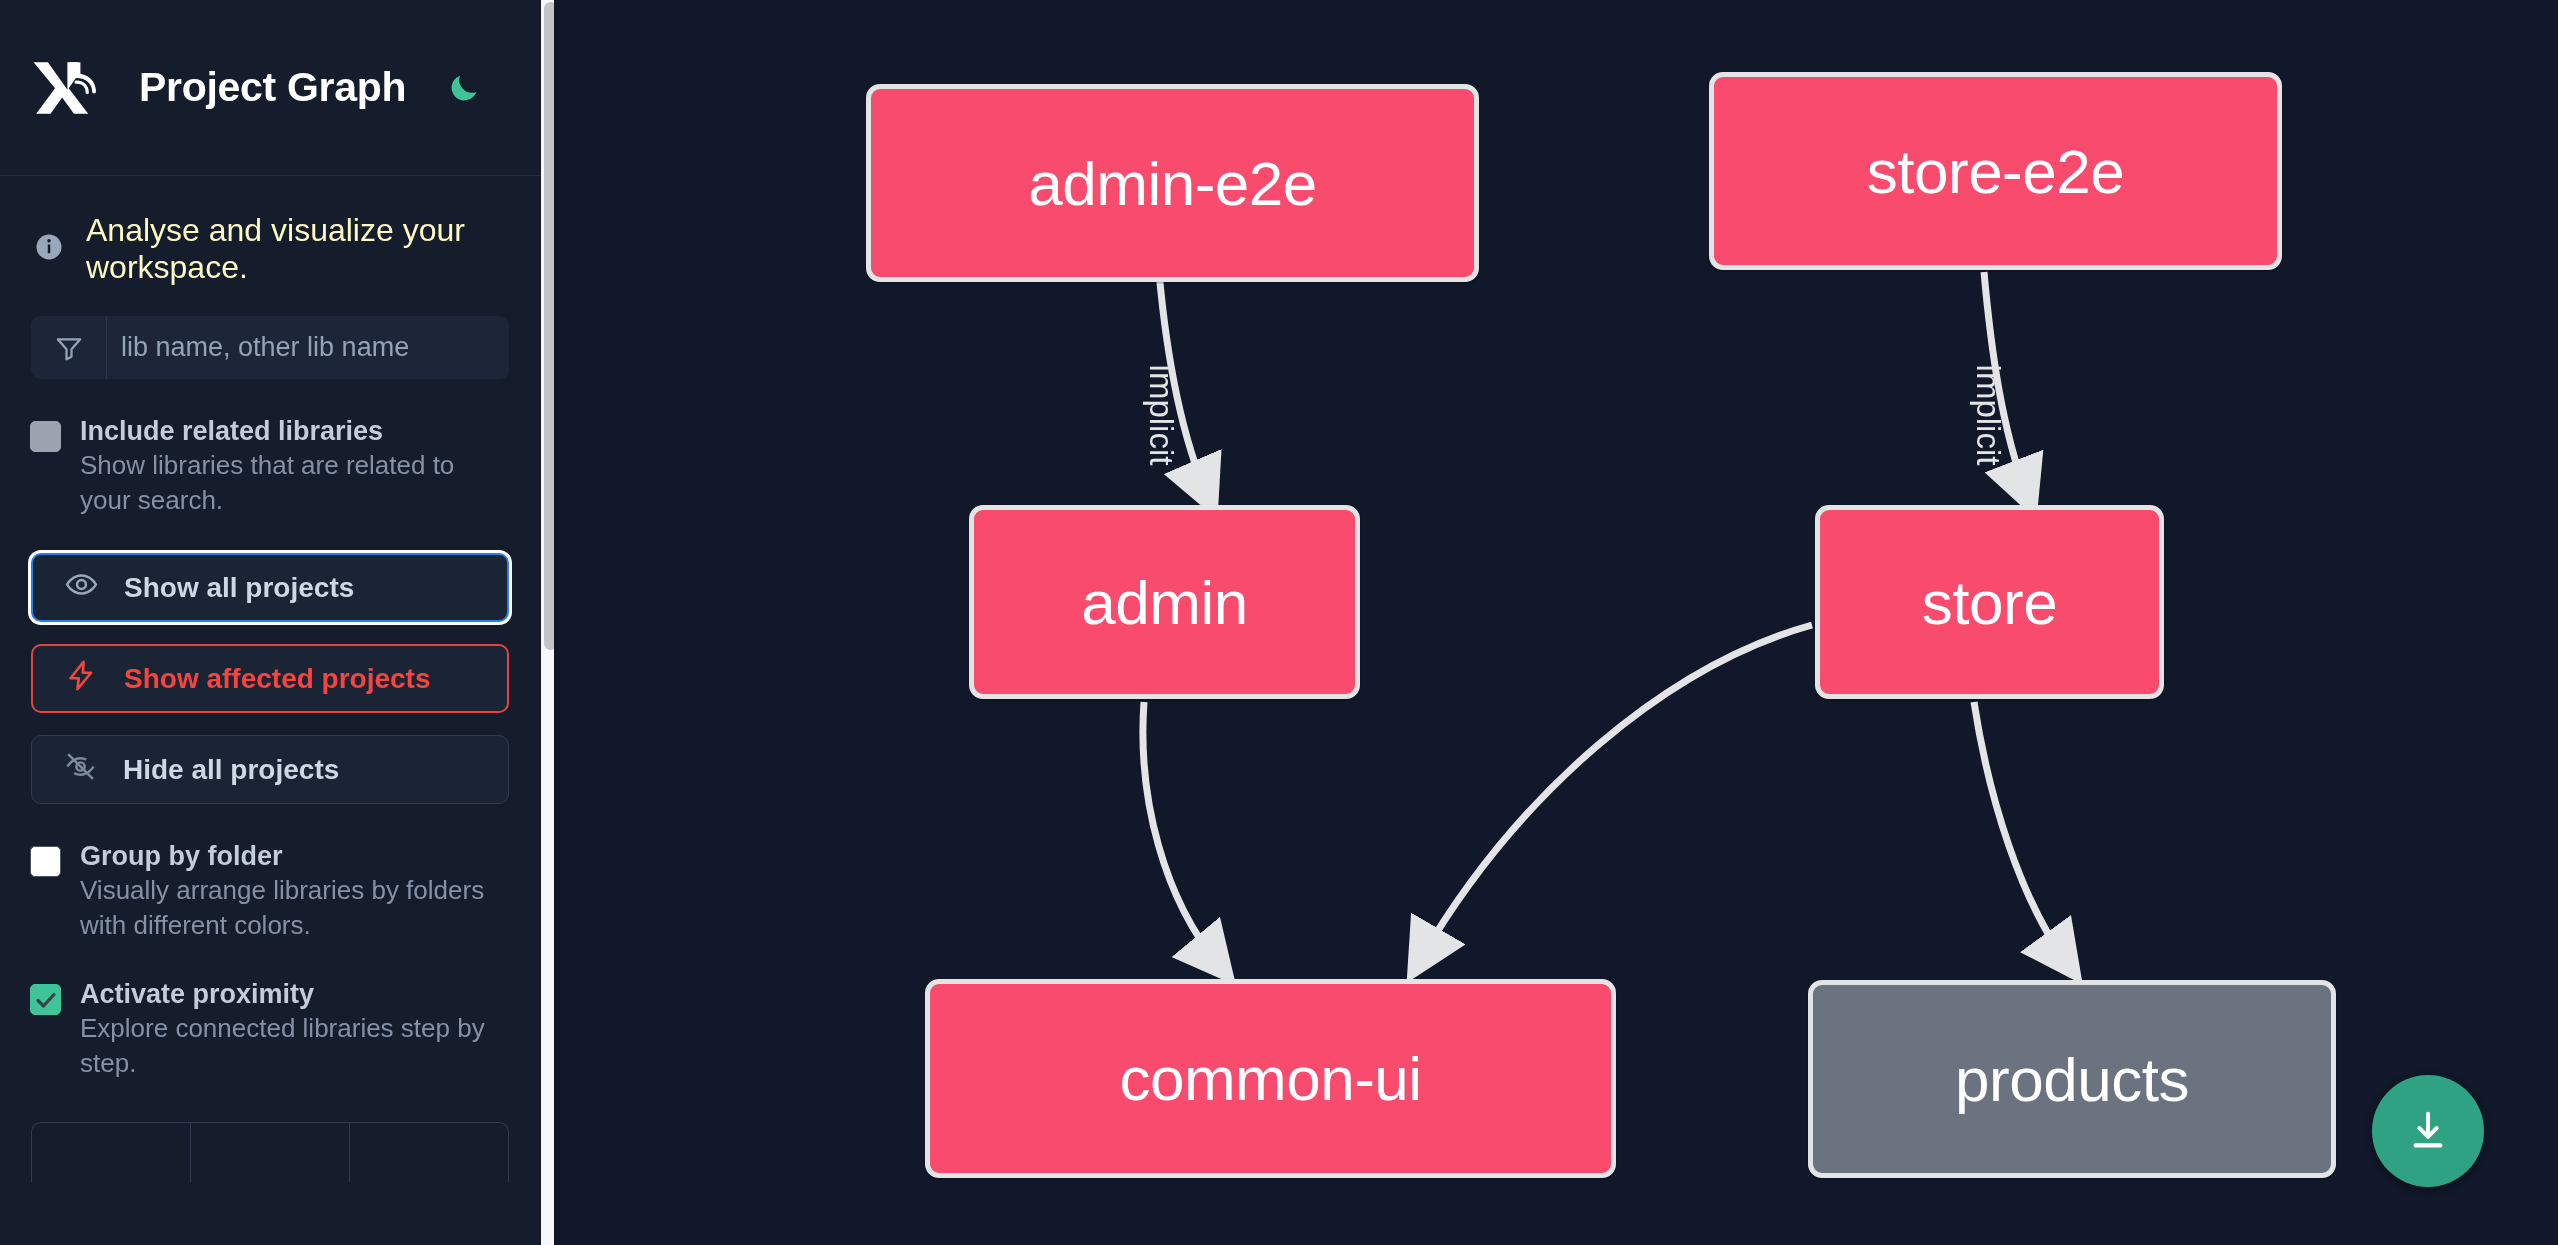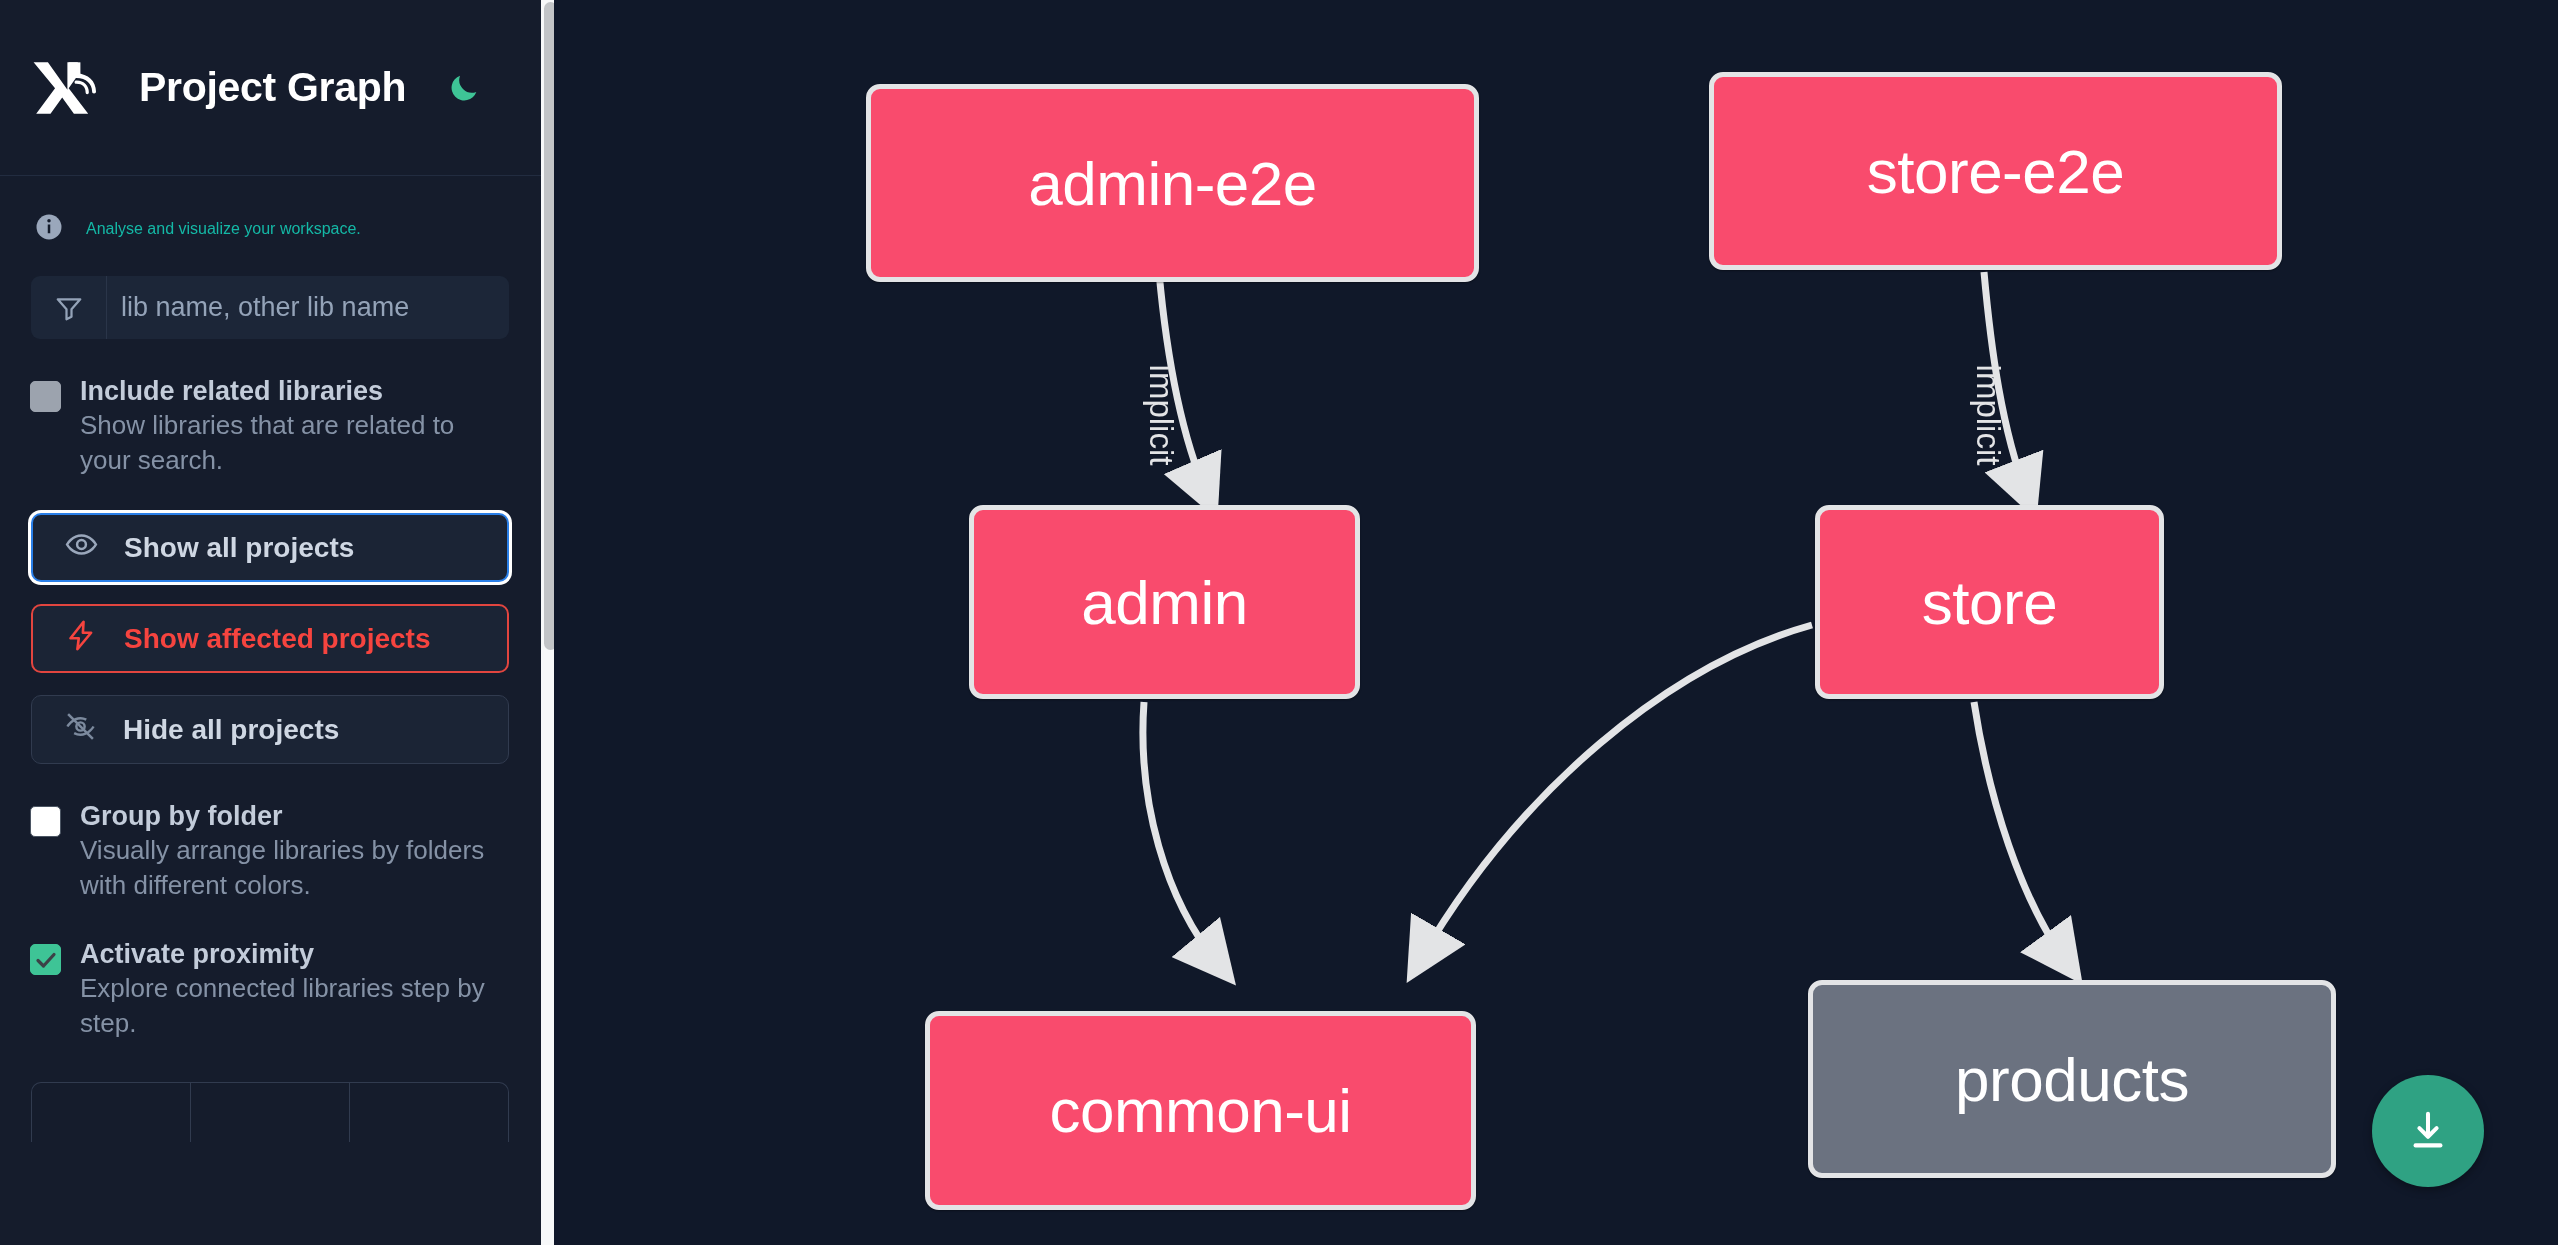--- a/index.html
+++ b/index.html
@@ -35,21 +35,21 @@
   .moon-btn {
     margin-left: 35px; width: 46px; height: 46px;
     display: flex; align-items: center; justify-content: center;
     cursor: pointer; background: none; border: none;
   }
 
   .sb-info {
     display: flex; align-items: center; gap: 22px;
     padding: 36px 30px 0 34px;
   }
-  .sb-info-text { color: #14b8a6; font-size: 16px; }
+  .sb-info-text { color: #fef9c3; font-size: 32px; }
 
   .sb-search-wrap { padding: 30px 32px 0 31px; }
   .sb-search {
     display: flex; align-items: center;
     height: 63px;
     background: #1c2638;
     border-radius: 9px;
     overflow: hidden;
   }
   .sb-search .funnel {
@@ -296,21 +296,21 @@
       </div>
     <div class="node affected" style="left:1150px; top:72px;  width:573px; height:198px;">
         <span>store-e2e</span>
       </div>
     <div class="node affected" style="left:410px;  top:505px; width:391px; height:194px;">
         <span>admin</span>
       </div>
     <div class="node affected" style="left:1256px; top:505px; width:349px; height:194px;">
         <span>store</span>
       </div>
-    <div class="node affected" style="left:366px;  top:979px; width:551px; height:199px;margin-top:32px;">
+    <div class="node affected" style="left:366px;  top:979px; width:691px; height:199px;">
         <span>common-ui</span>
       </div>
     <div class="node normal" style="left:1249px; top:980px; width:528px; height:198px;">
         <span>products</span>
       </div>
 
     <button id="dl-btn">
       <svg viewBox="0 0 24 24" width="46" height="46" fill="none" stroke="#ffffff" stroke-width="2.1" stroke-linecap="round" stroke-linejoin="round">
         <path d="M12 3v11"></path>
         <path d="M7.5 10.5 12 15l4.5-4.5"></path>

